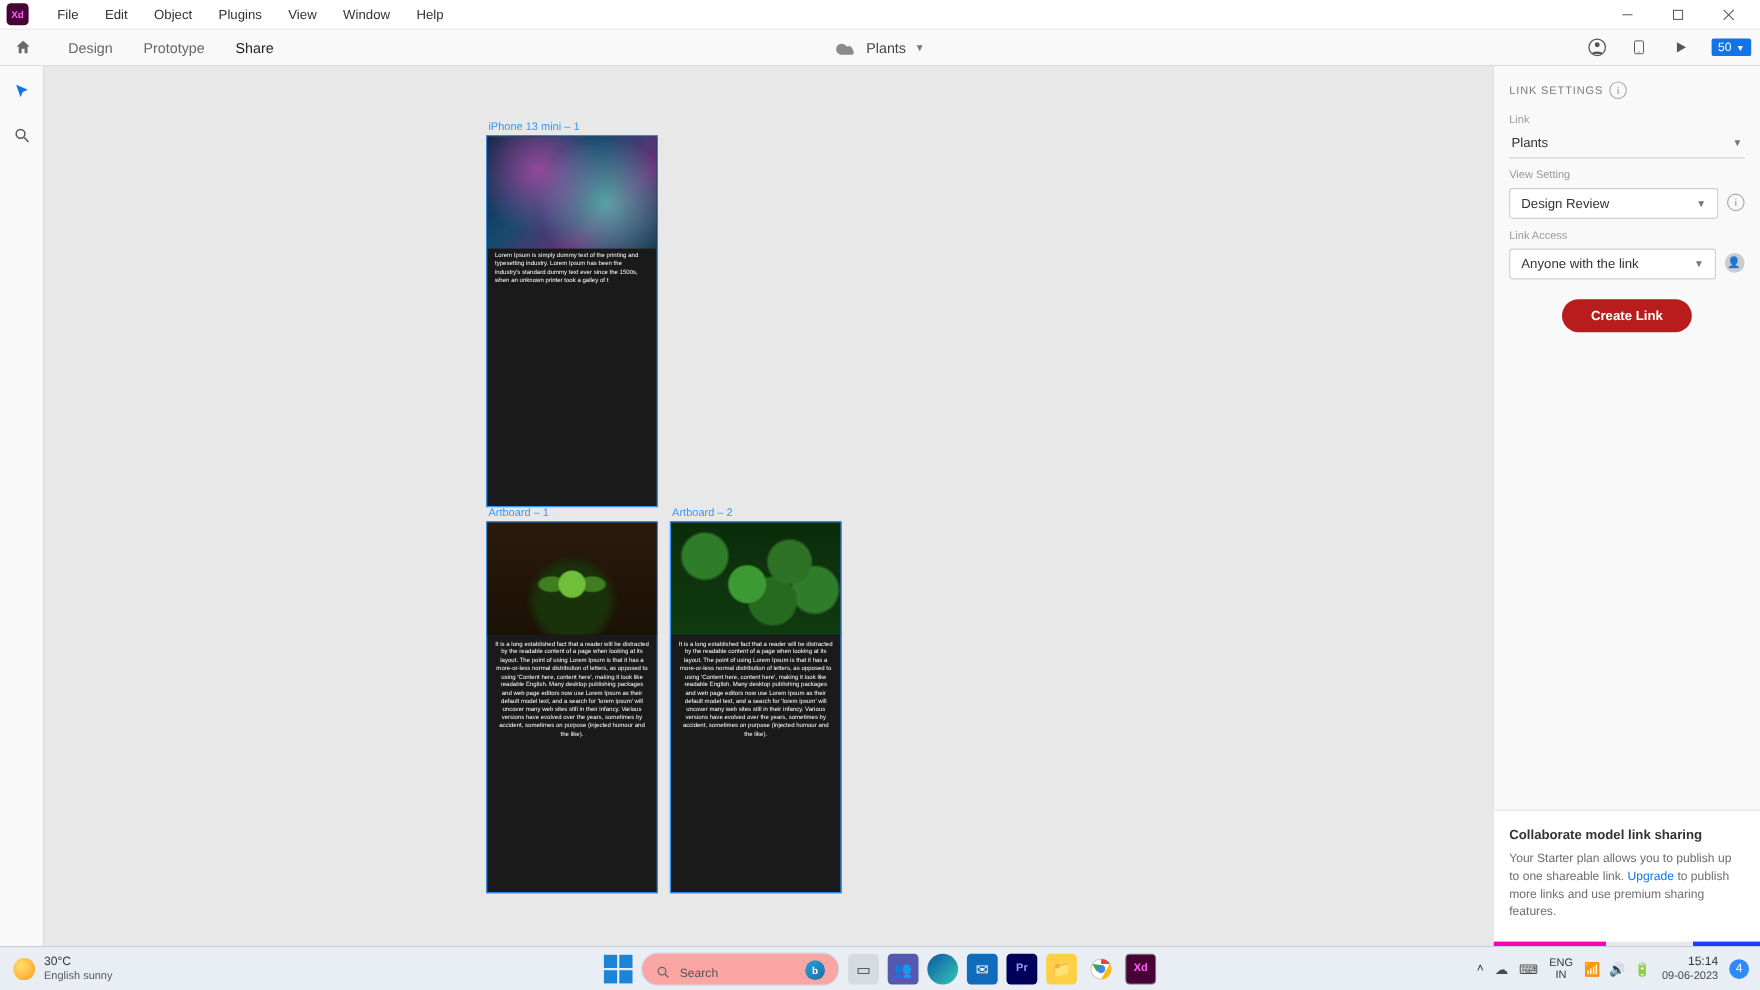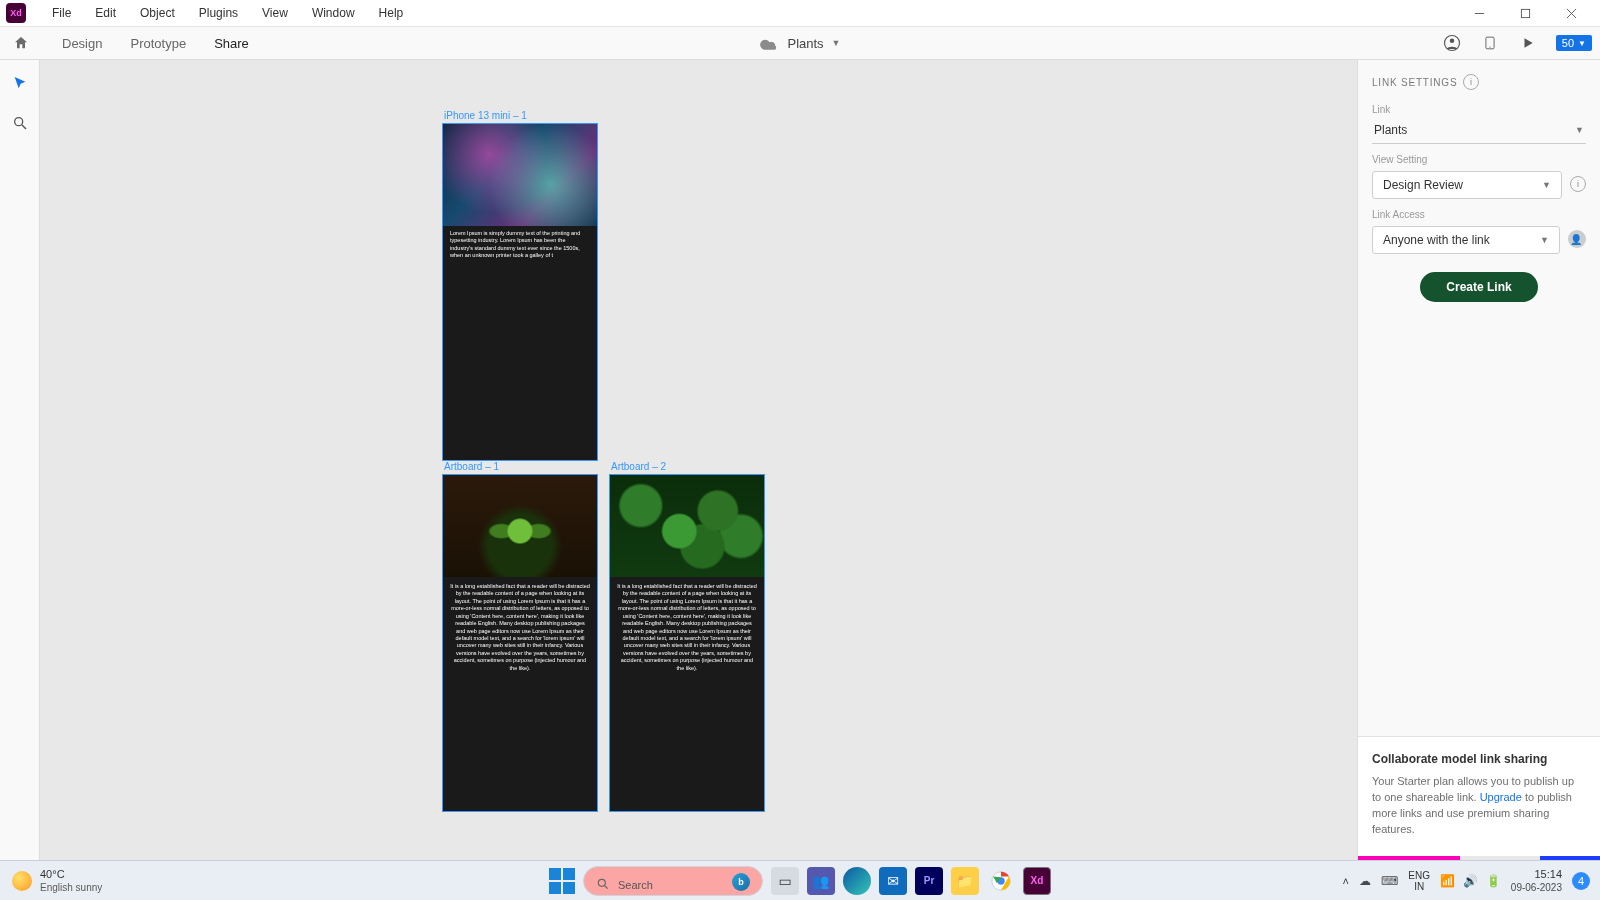--- a/index.html
+++ b/index.html
@@ -63,21 +63,21 @@
 
 .right-panel{ position:absolute; right:0; top:60px; width:243px; bottom:40px; background:#f9f9f9; border-left:1px solid #ddd; padding:14px 14px; font-size:11px; color:#7c7c7c;}
 .panel-header{ font-size:10px; letter-spacing:.8px; color:#7a7a7a; display:flex; align-items:center; gap:6px; margin-bottom:14px;}
 .lbl{ font-size:10px; color:#999; margin-top:10px; margin-bottom:4px; display:block;}
 .link-text{ font-size:12px; color:#333; border-bottom:1px solid #ccc; padding:4px 2px 6px; display:flex; justify-content:space-between; align-items:center;}
 .dropdown{ border:1px solid #cfcfcf; background:#fff; border-radius:3px; font-size:12px; color:#333; padding:6px 10px; display:flex; justify-content:space-between; align-items:center; margin-top:2px;gap:48px;}
 .row-with-icon{ display:flex; align-items:center; gap:8px;}
 .row-with-icon .dropdown{ flex:1;}
 .info-circle{ width:16px; height:16px; border:1px solid #aaa; border-radius:50%; display:flex; align-items:center; justify-content:center; font-size:9px; color:#888;}
 .avatar-circle{ width:18px; height:18px; border-radius:50%; background:#ccc; display:flex; align-items:center; justify-content:center; font-size:10px; color:#777;}
-.create-btn{ margin:18px auto 0; display:block; background:#14532d; color:#fff; border:none; border-radius:20px; padding:8px 26px; font-size:12px; font-weight:600;}
+.create-btn{ margin:18px auto 0; display:block; background:#b91c1c; color:#fff; border:none; border-radius:20px; padding:8px 26px; font-size:12px; font-weight:600;}
 .collab-card{ position:absolute; bottom:0; left:0; right:0; background:#fff; border-top:1px solid #e2e2e2; padding:14px 14px 22px; font-size:11px; color:#6e6e6e; line-height:1.45;}
 .collab-card h4{ font-size:12px; font-weight:600; color:#333; margin-bottom:6px;}
 .collab-card a{ color:#1473e6; text-decoration:none;}
 .collab-card::after{content:""; position:absolute; left:0; bottom:0; right:0; height:4px; background:linear-gradient(90deg,#ff00b8 0 42%, #e8e8e8 42% 75%, #1e3cff 75%);}
 
 
 .taskbar{ position:absolute; left:0; right:0; bottom:0; height:40px; background:#e9eef4; border-top:1px solid #c7d0db; display:flex; align-items:center; font-size:11px; color:#333;}
 .weather{ display:flex; align-items:center; gap:8px; padding:0 12px;}
 .weather .sun{ width:20px; height:20px; border-radius:50%; background:radial-gradient(circle at 35% 35%, #ffe06b, #ff9a1f);}
 .weather .wtxt{ line-height:1.1; font-size:11px;}
@@ -245,21 +245,21 @@
     <p>
       <span>Your Starter plan allows you to publish up to one shareable link. </span><a href="#">Upgrade</a><span> to publish more links and use premium sharing features.</span>
     </p>
   </div>
 </div>
 
 <div class="taskbar">
   <div class="weather">
     <div class="sun"></div>
     <div class="wtxt">
-      <div>40°C</div>
+      <div>30°C</div>
       <small>English sunny</small>
     </div>
   </div>
 
   <div class="tb-center">
     <div class="start-btn">
         <span></span>
         <span></span>
         <span></span>
         <span></span>

